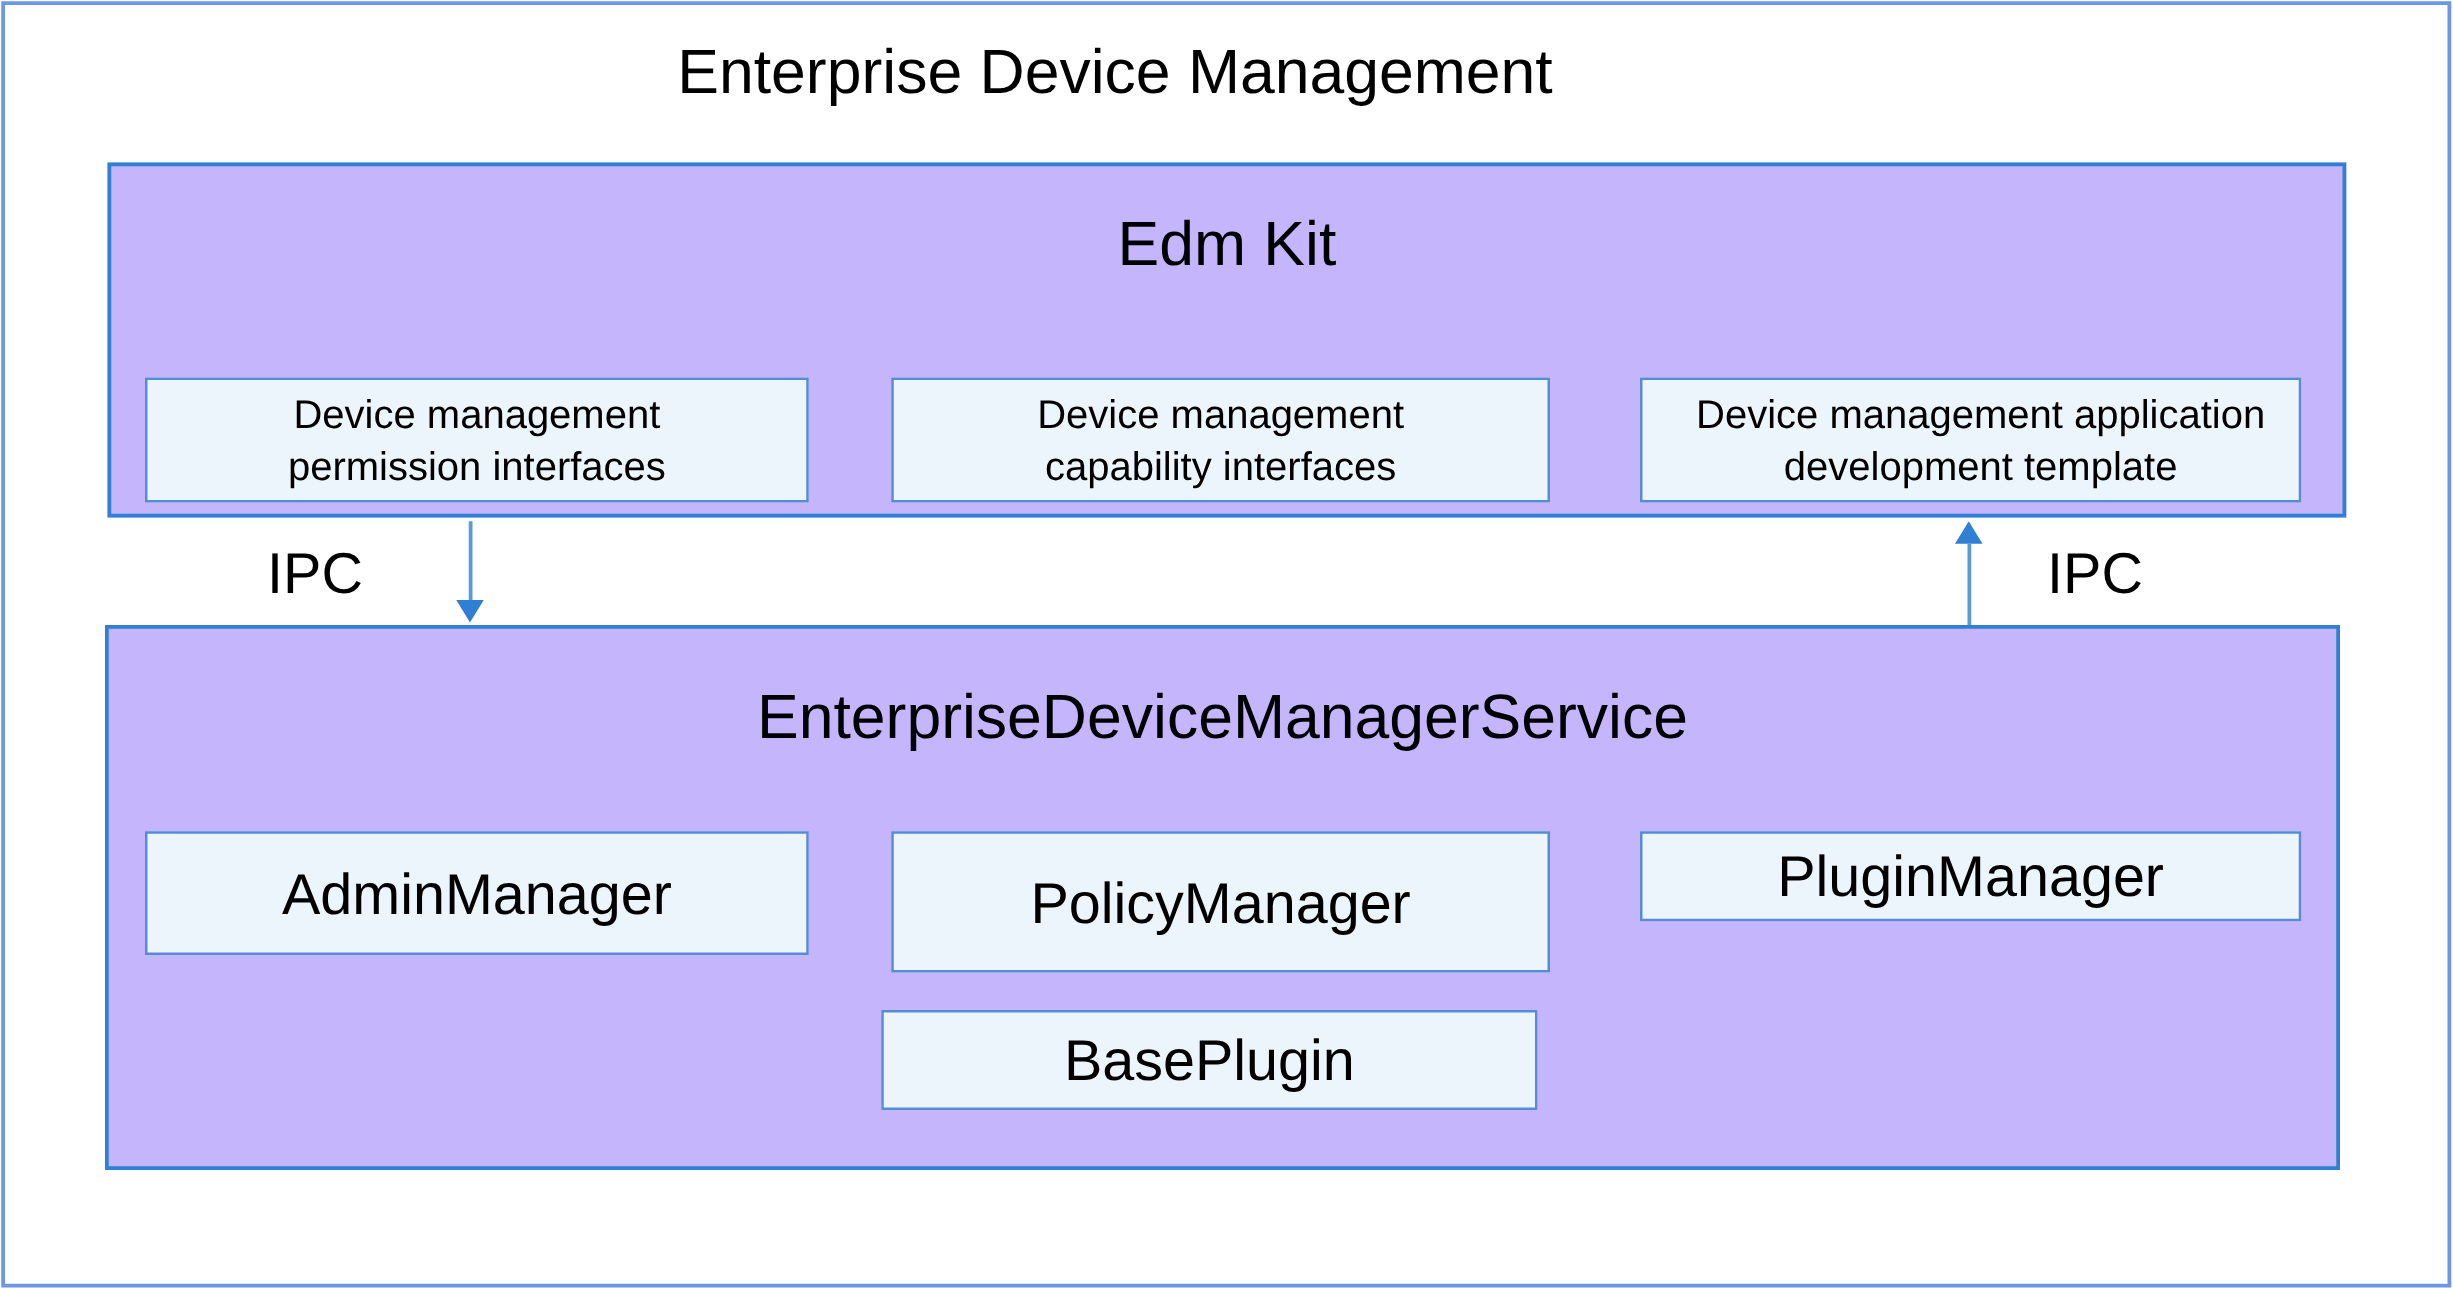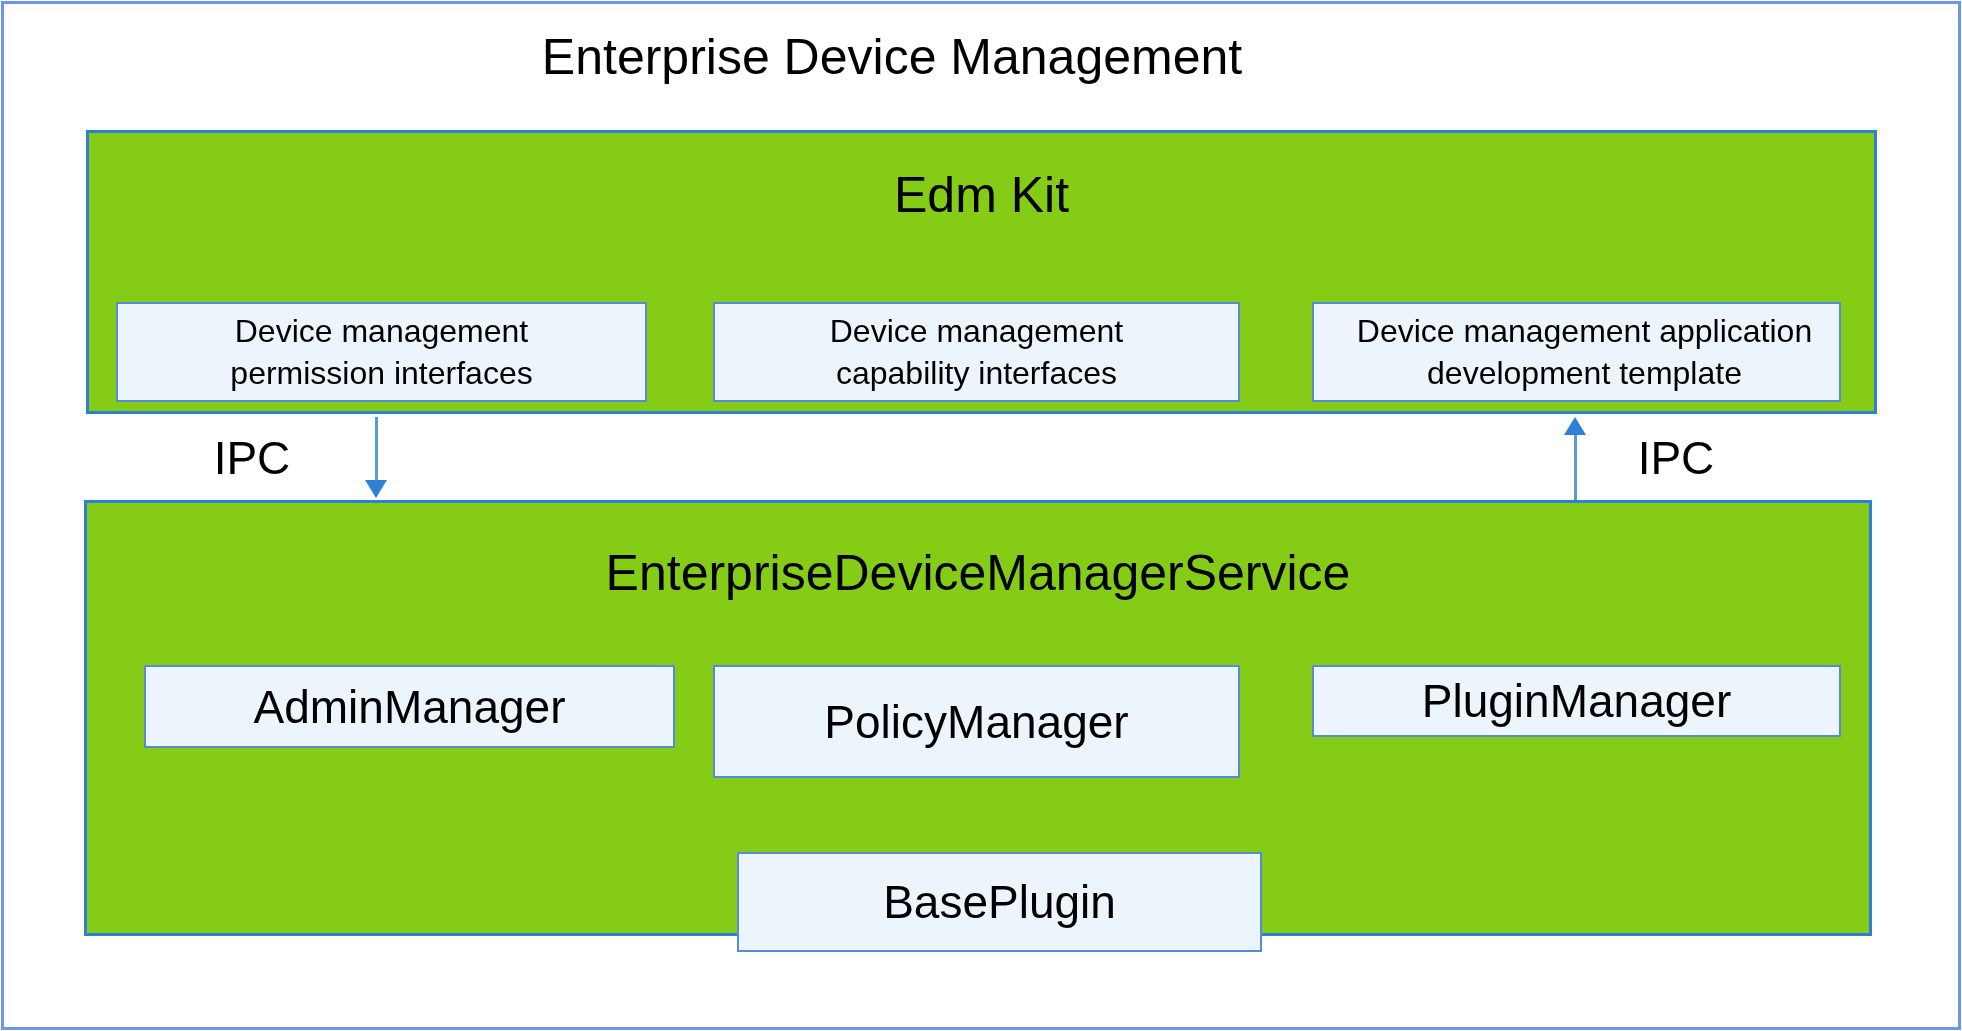--- a/index.html
+++ b/index.html
@@ -27,21 +27,21 @@
   .page-title {
     position: absolute; top: 28px; left: 0; width: 1784px;
     text-align: center;
     font-size: 50px; line-height: 58px;
     white-space: nowrap;
   }
   .container {
     position: absolute;
     border: 3px solid var(--container-border);
     box-sizing: border-box;
-    background: #84cc16;
+    background: #c4b5fd;
   }
   .edmkit { left: 86px; top: 130px; width: 1791px; height: 284px; }
   .service { left: 84px; top: 500px; width: 1788px; height: 436px; }
   .container-title {
     position: absolute; left: 0; width: 100%;
     text-align: center;
     font-size: 50px; line-height: 56px;
     white-space: nowrap;
   }
   .edmkit .container-title { top: 34px; }
@@ -97,28 +97,28 @@
 <div class="arrow-line" style="left:375px; top:417px; height:63px;"></div>
 <div class="arrow-head down" style="left:365px; top:480px;"></div>
 
 <div class="ipc-label" style="left:1621px;">IPC</div>
 <div class="arrow-head up" style="left:1564px; top:417px;"></div>
 <div class="arrow-line" style="left:1574px; top:435px; height:65px;"></div>
 
 <div class="container service">
   <div class="container-title">EnterpriseDeviceManagerService</div>
 
-  <div class="subbox big" style="left:29px; top:162px; width:531px; height:83px;margin-left:28px;">
+  <div class="subbox big" style="left:29px; top:162px; width:531px; height:99px;">
     <span>AdminManager</span>
   </div>
 
   <div class="subbox big" style="left:626px; top:162px; width:527px; height:113px;">
     <span>PolicyManager</span>
   </div>
 
   <div class="subbox big" style="left:1225px; top:162px; width:529px; height:72px;">
     <span>PluginManager</span>
   </div>
 
-  <div class="subbox big" style="left:650px; top:305px; width:525px; height:100px;margin-top:44px;">
+  <div class="subbox big" style="left:618px; top:305px; width:525px; height:80px;">
     <span>BasePlugin</span>
   </div>
 </div>
 
 </body></html>

